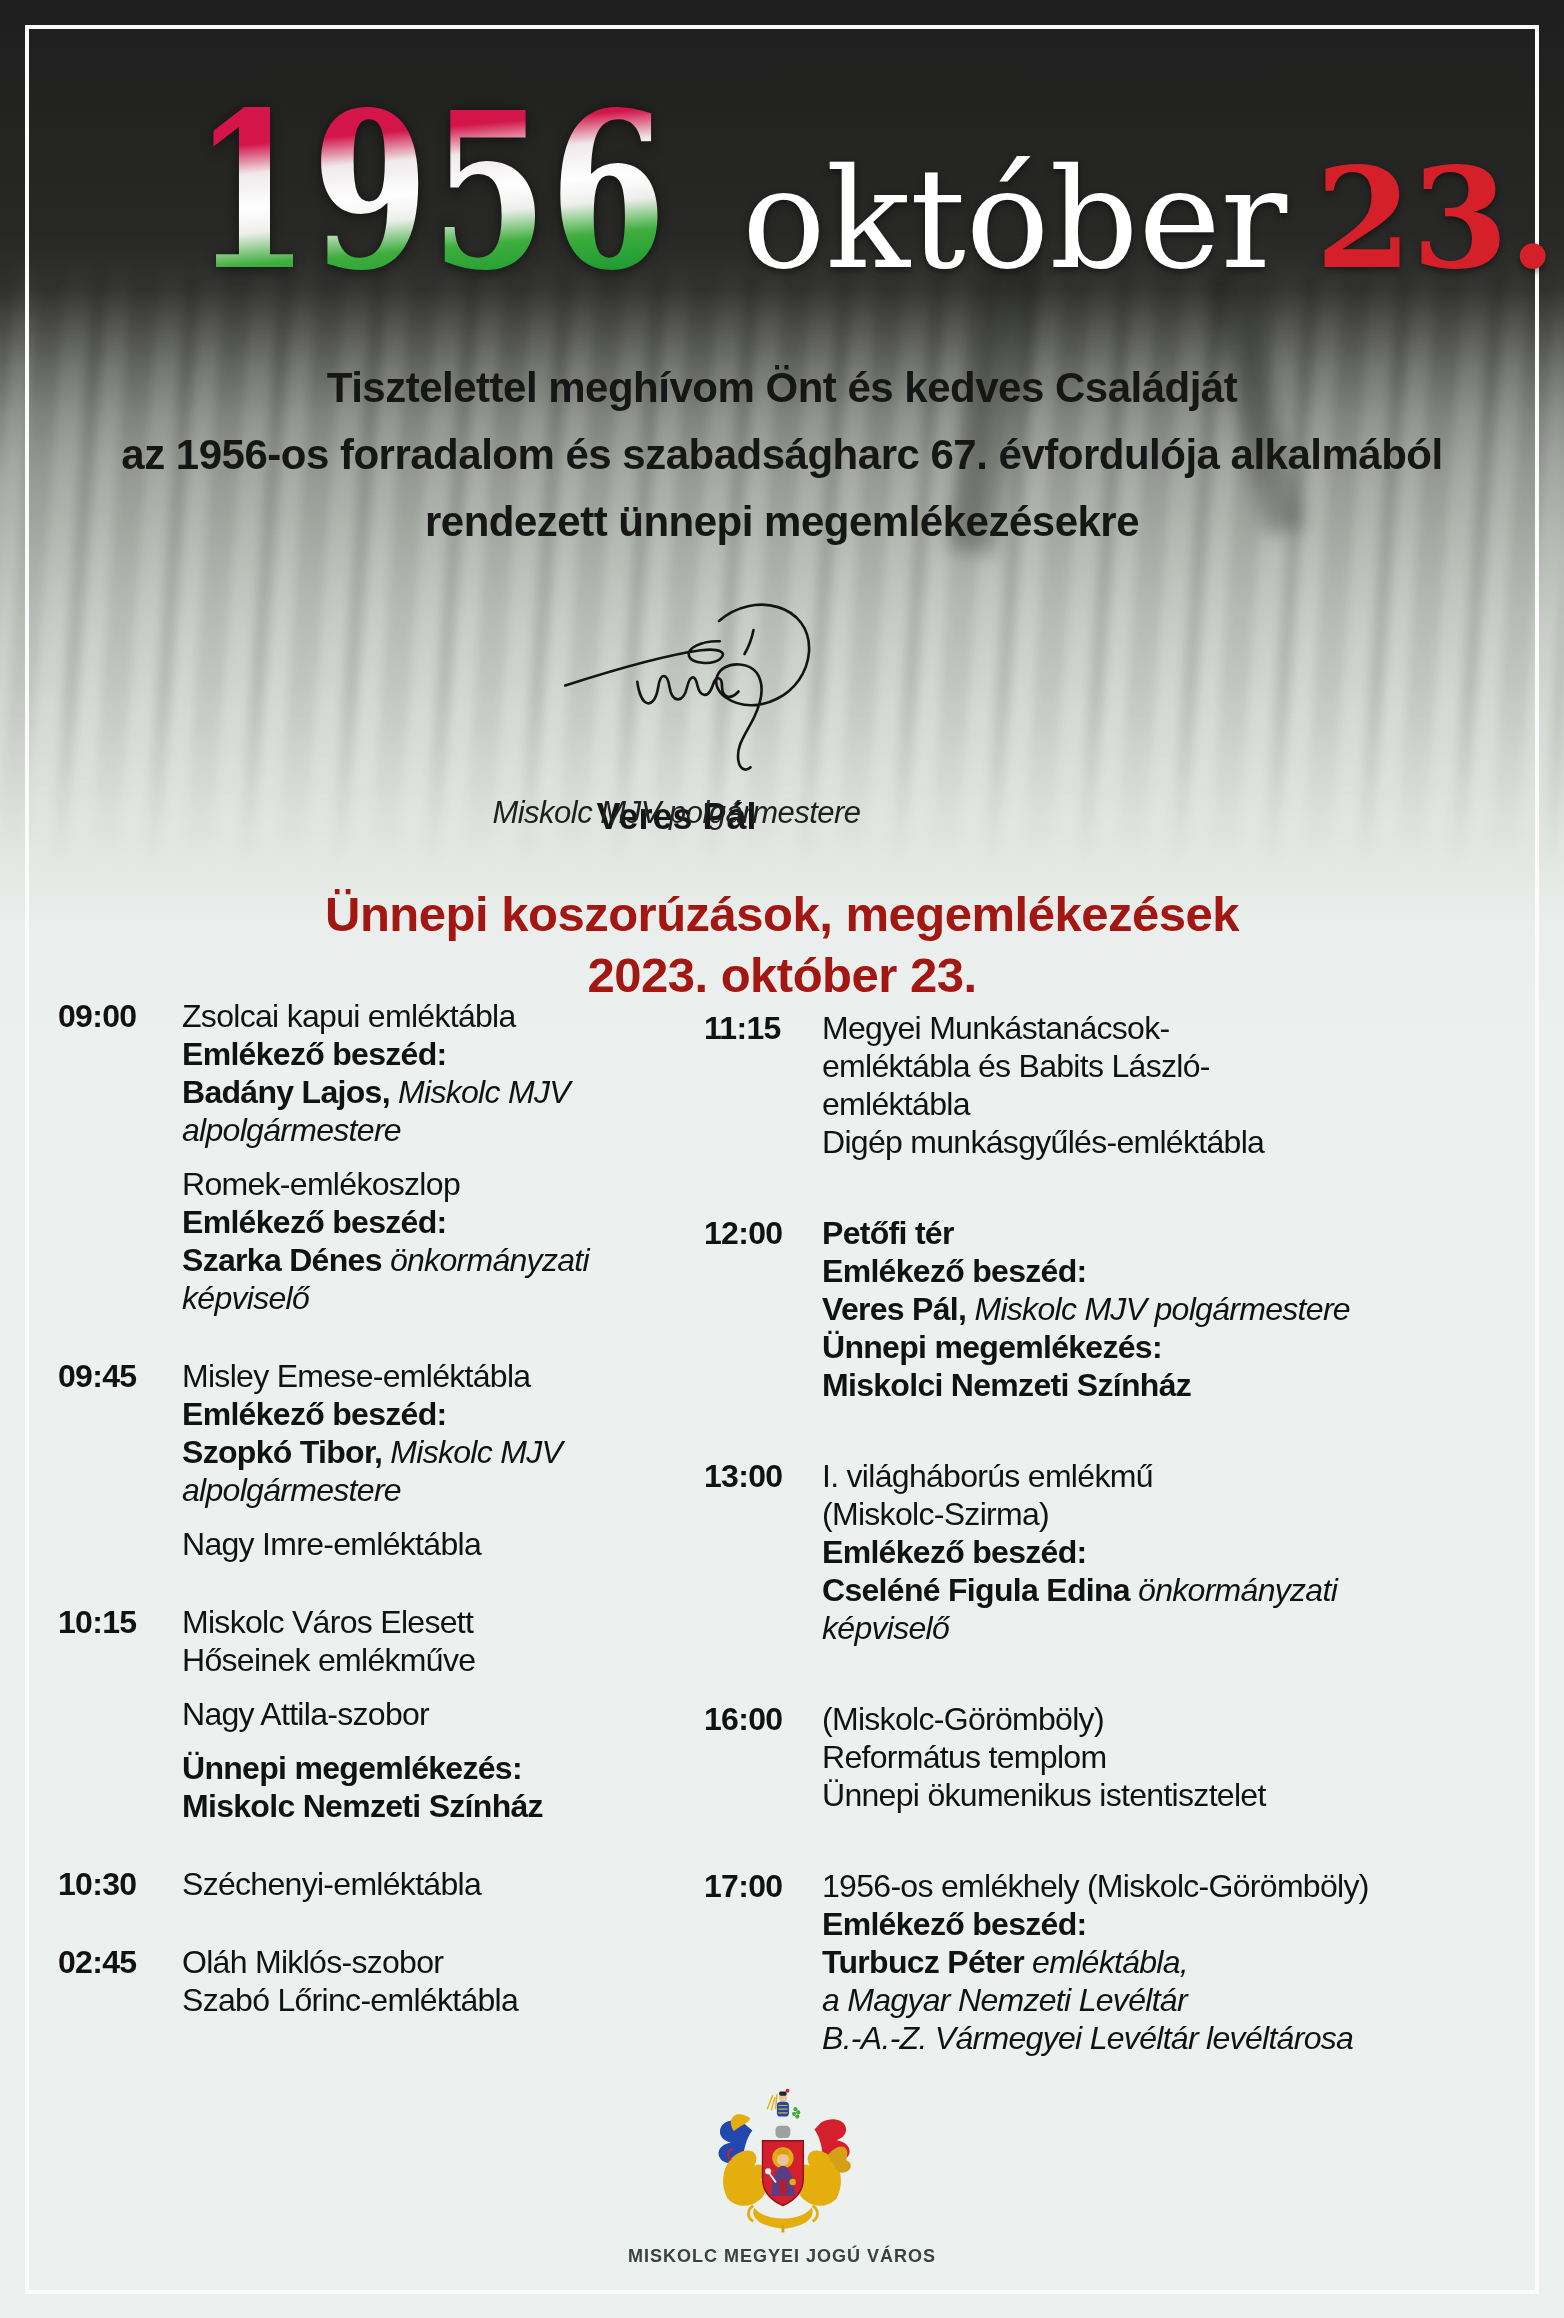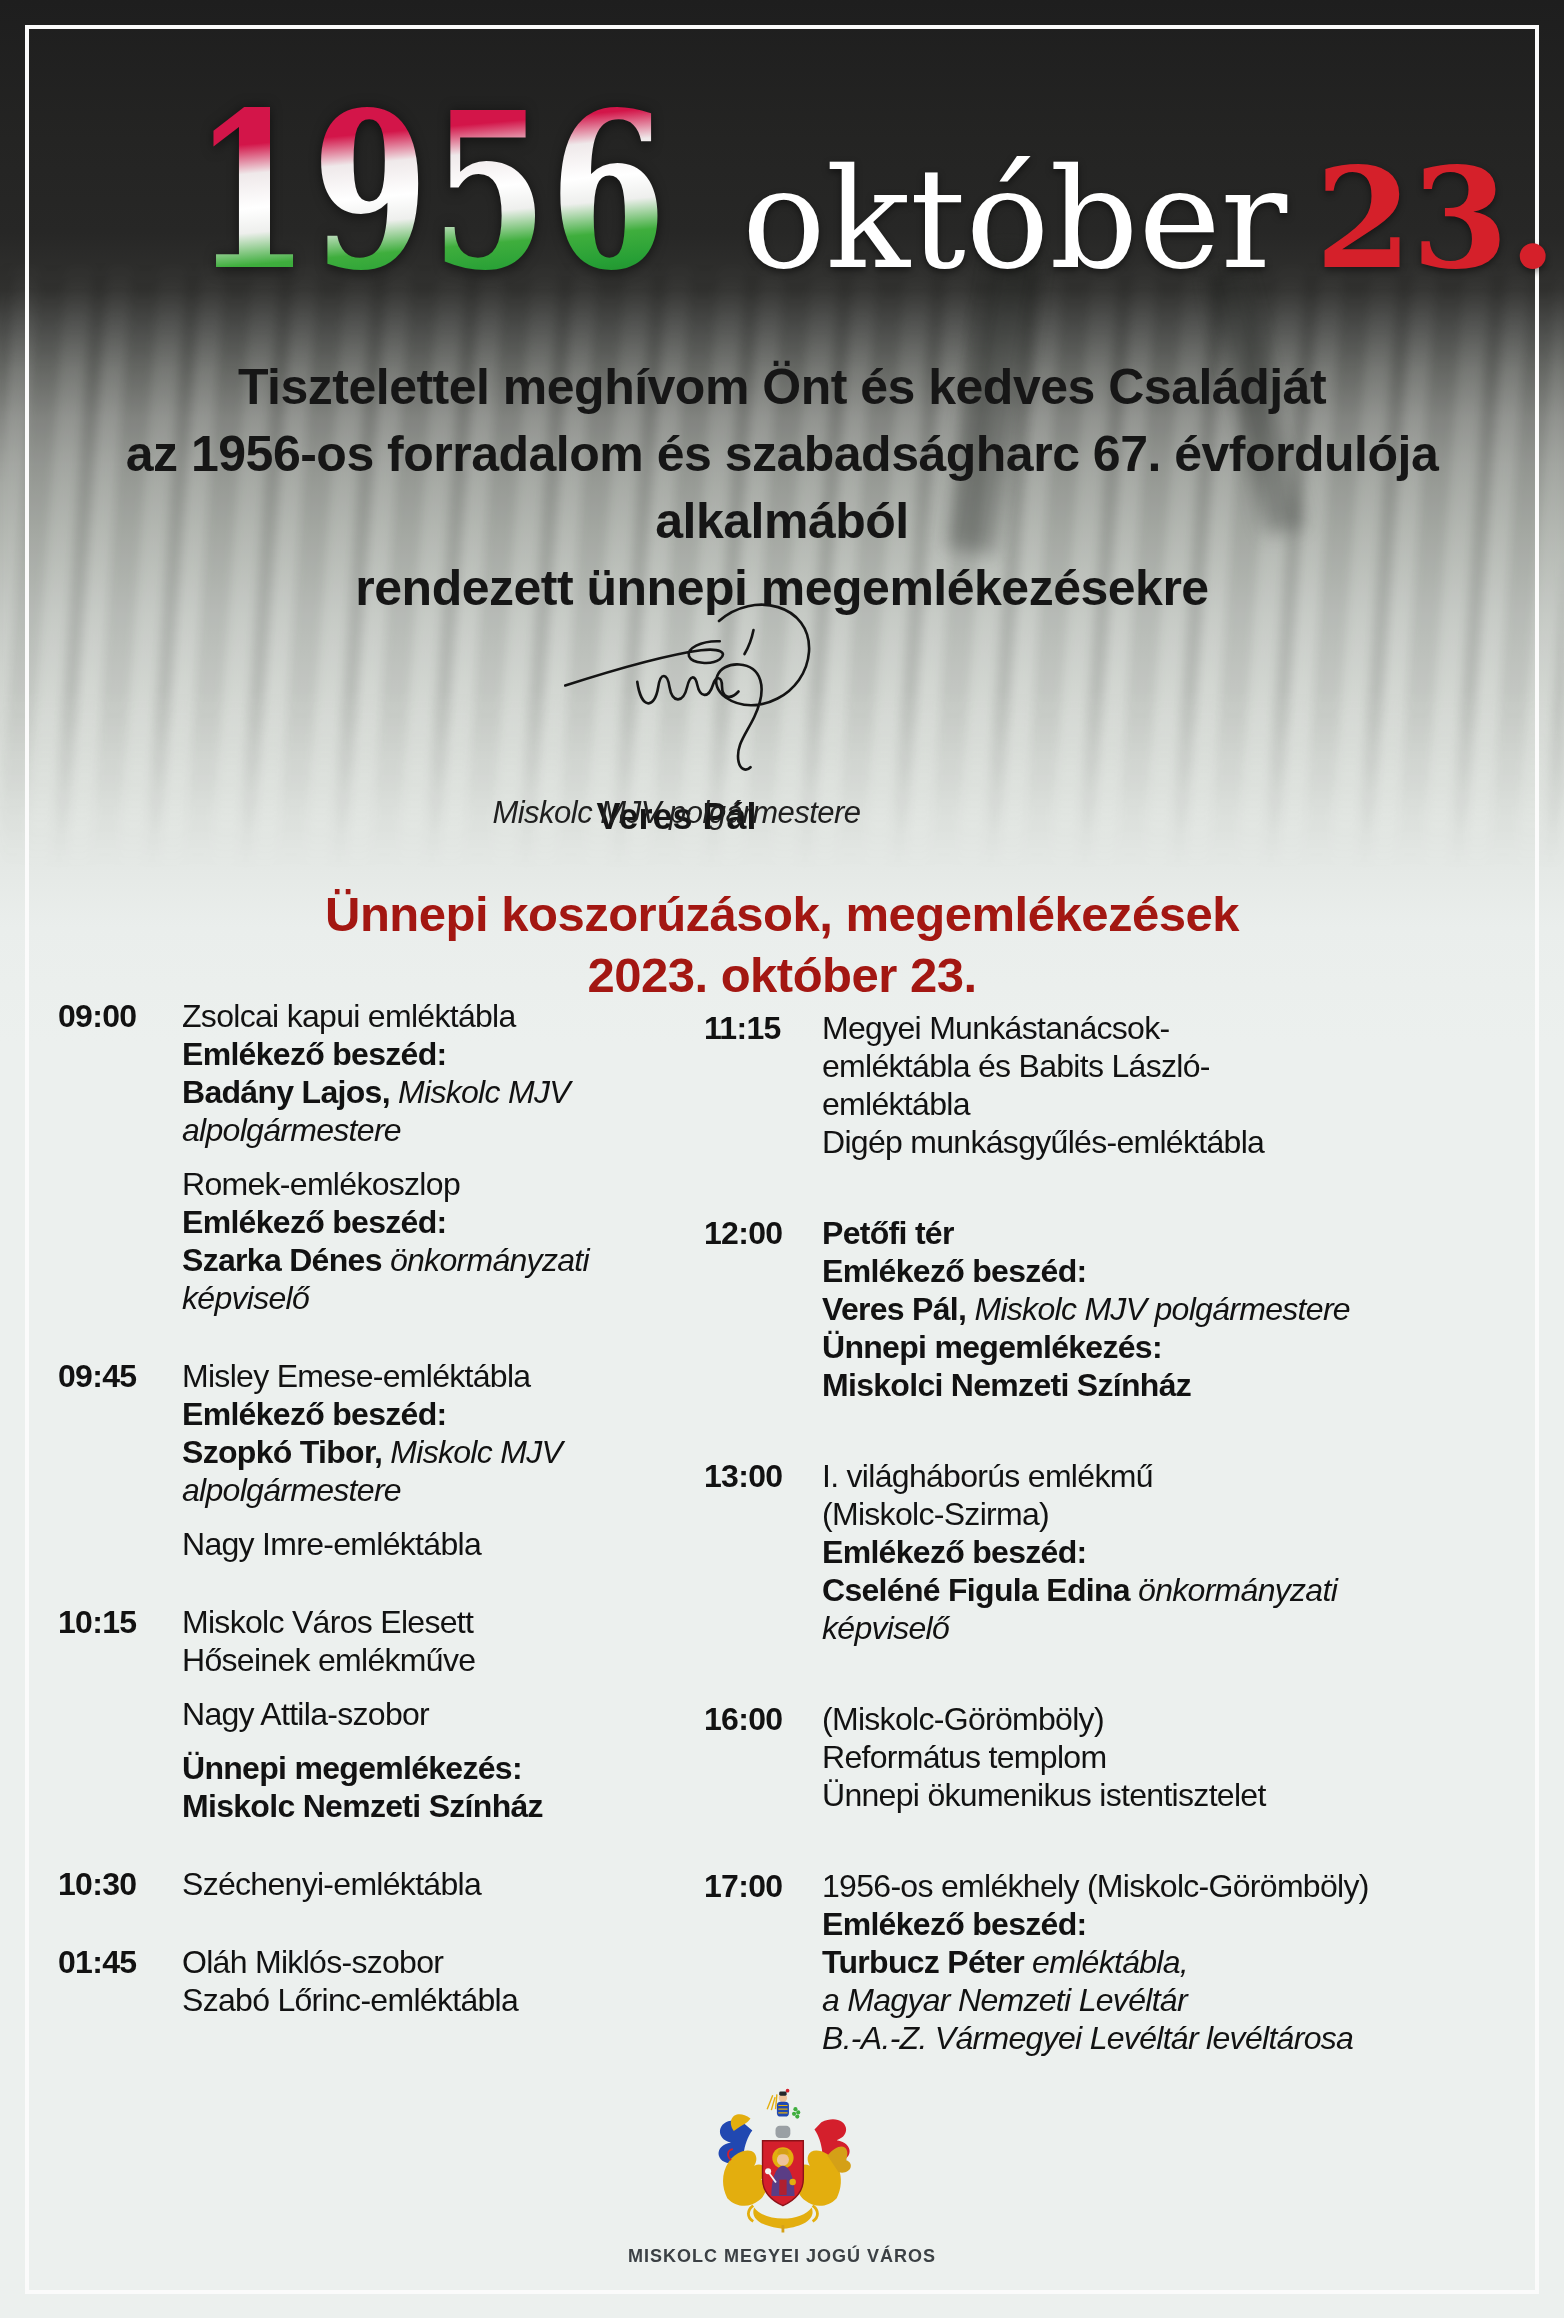--- a/index.html
+++ b/index.html
@@ -43,21 +43,21 @@
     -webkit-background-clip:text;background-clip:text;color:transparent;
     filter:drop-shadow(0 2.9px 6.7px rgba(0,0,0,.55));
   }
   .month{font-family:"DejaVu Serif", serif;font-weight:400;font-size:139px;color:#ffffff;
     margin-left:62px;text-shadow:0 2.9px 7.6px rgba(0,0,0,.5);}
   .day{font-family:"DejaVu Serif", serif;font-weight:700;font-size:139px;color:var(--title-red,#d5202a);
     margin-left:28px;text-shadow:0 2.9px 7.6px rgba(0,0,0,.45);}
 
   
   .invite{position:absolute;top:354px;left:0;width:100%;text-align:center;
-    font-weight:700;font-size:50px;line-height:67px;color:#161616;letter-spacing:-0.5px;}
+    font-weight:700;font-size:42px;line-height:67px;color:#161616;letter-spacing:-0.5px;}
 
   
   .sig-svg{position:absolute;left:500px;top:585px;width:372px;height:195px;}
   .sig-name{position:absolute;top:796px;left:0;width:1353px;text-align:center;
     font-weight:700;font-size:36px;color:#151515;}
   .sig-title{position:absolute;top:795px;left:0;width:1353px;text-align:center;
     font-style:italic;font-size:31px;color:#202020;letter-spacing:-0.5px;}
 
   
   .heading{position:absolute;top:884px;left:0;width:100%;text-align:center;
@@ -169,21 +169,21 @@
       </div>
       <div class="entry">
         <div class="time">10:30</div>
         <div class="content">
           <div class="para">
             <div class="line"><span class="s-n">Széchenyi-emléktábla</span></div>
           </div>
         </div>
       </div>
       <div class="entry">
-        <div class="time">01:45</div>
+        <div class="time">02:45</div>
         <div class="content">
           <div class="para">
             <div class="line"><span class="s-n">Oláh Miklós-szobor</span></div>
             <div class="line"><span class="s-n">Szabó Lőrinc-emléktábla</span></div>
           </div>
         </div>
       </div>
     </div>
   <div class="col" id="col-right">
       <div class="entry">

